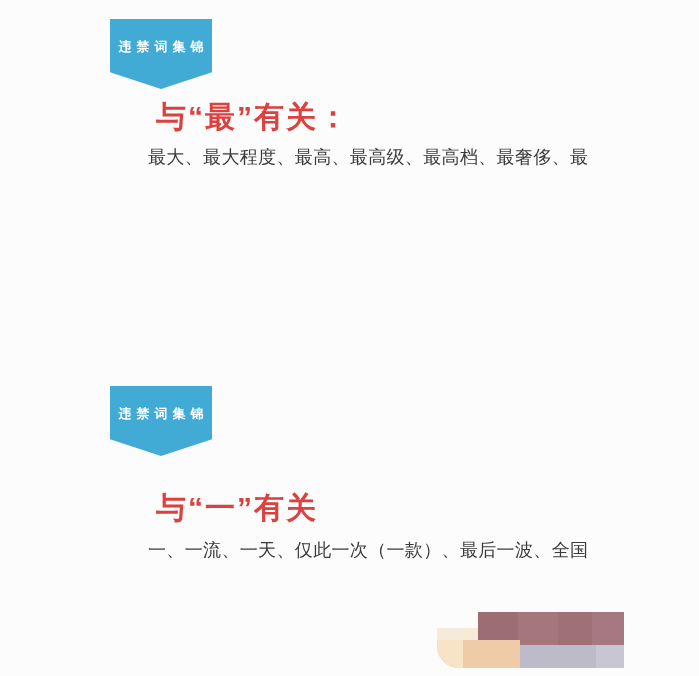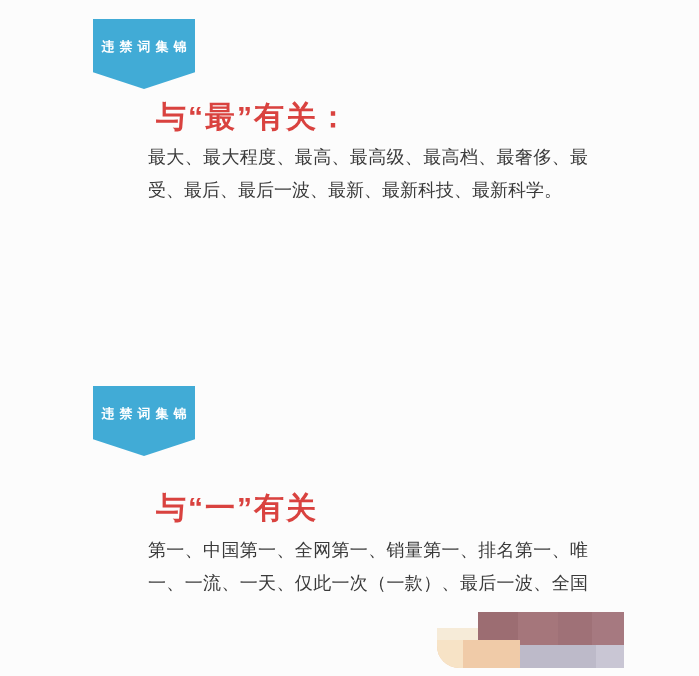--- a/index.html
+++ b/index.html
@@ -10,21 +10,21 @@
   .canvas {
     position: relative;
     width: 699px;
     height: 676px;
     background: var(--background, #fcfcfc);
     overflow: hidden;
   }
   
   .badge {
     position: absolute;
-    left: 93px;
+    left: 110px;
     width: 102px;
     height: 70px;
     background: var(--badge-blue, #41abd6);
     clip-path: polygon(0 0, 100% 0, 100% 76%, 50% 100%, 0 76%);
     display: flex;
     align-items: center;
     justify-content: center;
     padding-bottom: 15px;
     box-sizing: border-box;
   }
@@ -80,31 +80,29 @@
 
 <div class="canvas">
 
   <section>
     <div class="badge badge1">
       <span class="badge-label">违禁词集锦</span>
     </div>
     <h2 class="heading heading1">与“最”有关：</h2>
     <div class="body-text body1">
       <div class="line just">最大、最大程度、最高、最高级、最高档、最奢侈、最</div>
-      <div class="line">受、最后、最后一波、最新、最新科技、最新科学。</div>
     </div>
   </section>
 
   <section>
     <div class="badge badge2">
       <span class="badge-label">违禁词集锦</span>
     </div>
     <h2 class="heading heading2">与“一”有关</h2>
     <div class="body-text body2">
-      <div class="line just">第一、中国第一、全网第一、销量第一、排名第一、唯</div>
       <div class="line just">一、一流、一天、仅此一次（一款）、最后一波、全国</div>
     </div>
   </section>
 
   <div class="blur-patch">
     <div class="mb mb-cream" style="background: rgb(246, 235, 216);"></div>
     <div class="mb mb-mauve-a" style="background: rgb(156, 109, 114);"></div>
     <div class="mb mb-mauve-b" style="background: rgb(165, 118, 123);"></div>
     <div class="mb mb-mauve-c" style="background: rgb(159, 113, 119);"></div>
     <div class="mb mb-mauve-d" style="background: rgb(166, 121, 128);"></div>

